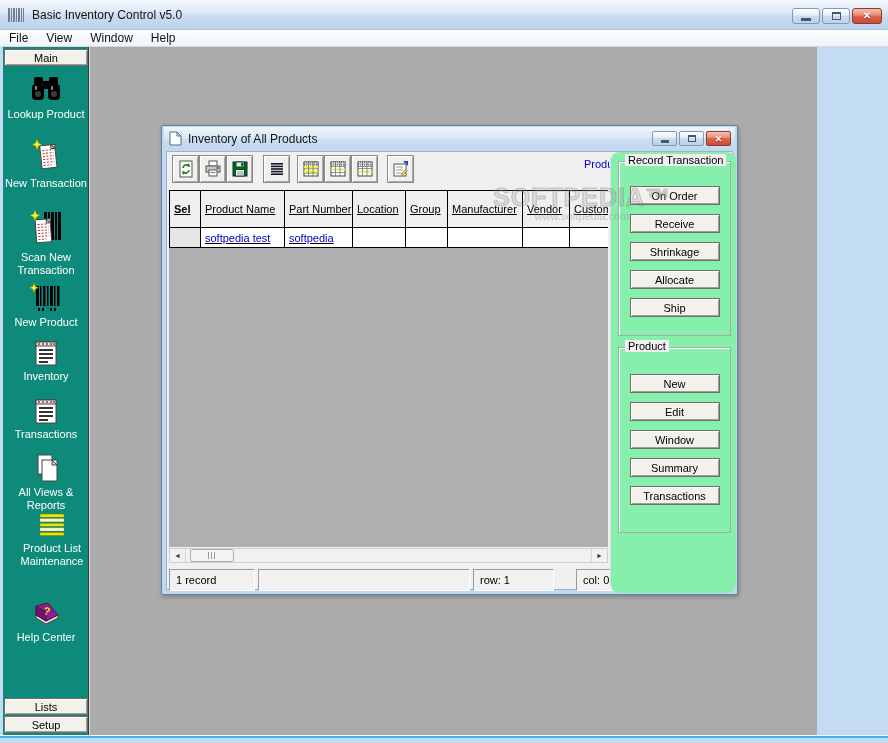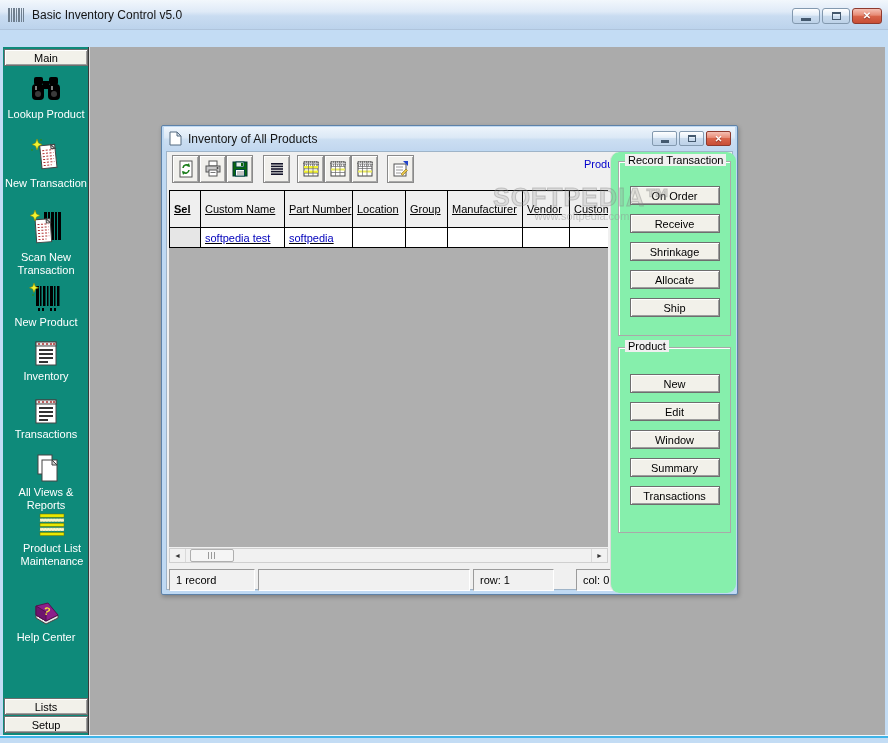--- a/index.html
+++ b/index.html
@@ -23,21 +23,21 @@
   .menubar{position:absolute;left:0;top:30px;width:888px;height:17px;
     background:linear-gradient(180deg,#FBFDFE,#EFF4FA);display:flex;align-items:center;border-bottom:1px solid #D9D9D9;}
   .menu-item{font-size:12px;color:#111;padding:0 9px;line-height:17px;}
   .frame-left,.frame-right{position:absolute;top:47px;width:3px;height:688px;background:#C3DCF4;}
   .frame-left{left:0;} .frame-right{right:0;}
   .frame-bottom{position:absolute;left:0;top:735px;width:888px;height:8px;background:#C3DCF4;}
   .frame-bottom .hl{position:absolute;left:0;top:0;width:100%;height:1px;background:#F2F8FD;}
   .frame-bottom .cyan{position:absolute;left:0;top:1px;width:100%;height:2px;background:#3FB4E8;}
 
   
-  .client{position:absolute;left:3px;top:47px;width:882px;height:688px;background:#ABABAB;}
+  .client{position:absolute;left:3px;top:47px;width:814px;height:688px;background:#ABABAB;}
 
   
   .sidebar{position:absolute;left:0;top:0;width:86px;height:688px;background:#0E8A7A;
     border-right:1px solid #3A3A3A;box-shadow:1px 0 0 #DDDDDD;}
   .btn-classic{background:#F2F1EA;border:1px solid #6E6E6E;
     box-shadow:inset 1px 1px 0 #FFFFFF,inset -1px -1px 0 #9D9D9D;
     font-size:11px;color:#000;display:flex;align-items:center;justify-content:center;cursor:default;}
   .side-top-btn{position:absolute;left:1px;top:2px;width:84px;height:17px;}
   .side-item{position:absolute;left:0;width:86px;display:flex;flex-direction:column;align-items:center;gap:3px;cursor:pointer;}
   .side-item .lbl{color:#FFFFFF;font-size:11px;line-height:12.5px;text-align:center;width:84px;}
@@ -132,20 +132,26 @@
         </div>
       <div class="winbtn">
           <div class="glyph-max"></div>
         </div>
       <div class="winbtn close">
           <span class="glyph-x">✕</span>
         </div>
     </div>
   </div>
 
+  <div class="menubar">
+    <span class="menu-item">File</span>
+    <span class="menu-item">View</span>
+    <span class="menu-item">Window</span>
+    <span class="menu-item">Help</span>
+  </div>
 
   <div class="frame-left"></div>
   <div class="frame-right"></div>
 
   <div class="client">
 
     <div class="sidebar">
       <div class="btn-classic side-top-btn">Main</div>
 
       <div class="side-item" style="top:91px;">
@@ -425,21 +431,21 @@
               <path d="M9 14 L14 9 L15.5 10.5 L10.5 15.5 Z" fill="#E8C84A" stroke="#8A6A10" stroke-width=".6"></path>
             </svg>
           </div>
           <span class="products-link">Produ</span>
         </div>
 
         <div class="grid-zone">
           <div class="grid-table">
             <div class="g-row">
               <div class="g-cell g-head" style="width:31px;font-weight:bold;">Sel</div>
-              <div class="g-cell g-head" style="width:84px;">Custom Name</div>
+              <div class="g-cell g-head" style="width:84px;">Product Name</div>
               <div class="g-cell g-head" style="width:68px;">Part Number</div>
               <div class="g-cell g-head" style="width:53px;">Location</div>
               <div class="g-cell g-head" style="width:42px;">Group</div>
               <div class="g-cell g-head" style="width:75px;">Manufacturer</div>
               <div class="g-cell g-head" style="width:47px;">Vendor</div>
               <div class="g-cell g-head" style="width:38px;border-right:none;">Custom</div>
             </div>
             <div class="g-row">
               <div class="g-cell g-data sel" style="width:31px;"></div>
               <div class="g-cell g-data" style="width:84px;">softpedia test</div>

